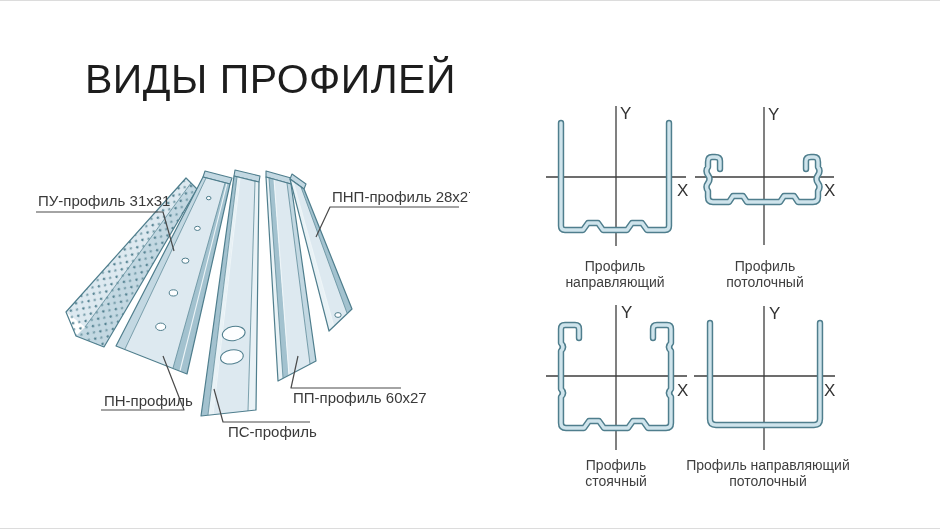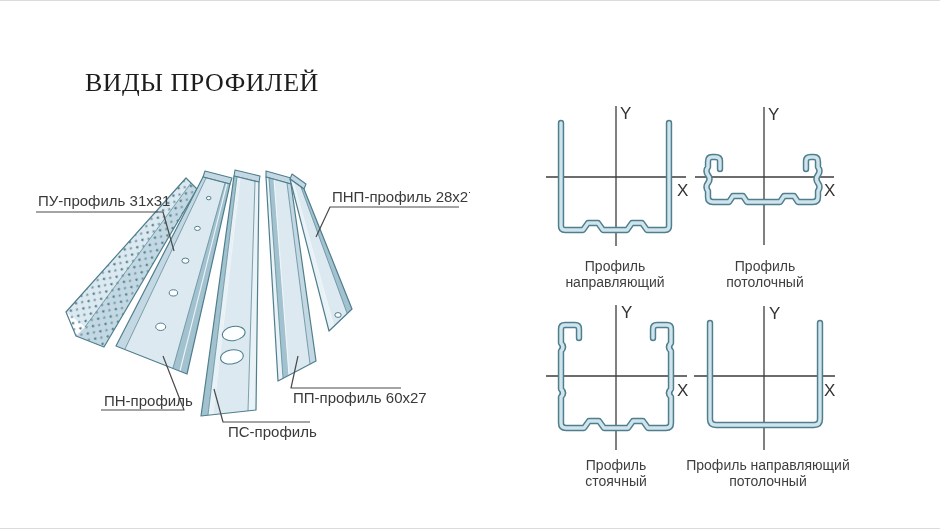--- a/index.html
+++ b/index.html
@@ -7,25 +7,24 @@
     position:relative;
     width:940px;height:529px;
     background:var(--background,#fff);
     overflow:hidden;
     font-family:"Liberation Sans","DejaVu Sans",sans-serif;
   }
   .frame-line{position:absolute;left:0;width:940px;height:1px;background:#dcdcdc;}
   .frame-line.top{top:0;}
   .frame-line.bottom{bottom:0;}
   .slide-title{
-    position:absolute;left:85px;top:68px;
-    font-size:26px;letter-spacing:.5px;
+    position:absolute;left:85px;top:56px;
+    font-size:41px;letter-spacing:.5px;
     color:var(--title-text,#1d1d1d);
     white-space:nowrap;
-    font-family:Liberation Serif, serif;
   }
   svg{position:absolute;}
   #illustration{left:15px;top:160px;}
   #sections{left:470px;top:90px;}
 
   
   .beam-outline{fill:none;stroke:var(--steel-outline,#4f7e8d);stroke-width:1.2;stroke-linejoin:round;}
   .f-light {fill:var(--steel-face-light,#dde9f0);}
   .f-mid   {fill:var(--steel-face-mid,#c3d8e2);}
   .f-bright{fill:var(--steel-face-bright,#e9f2f6);}

